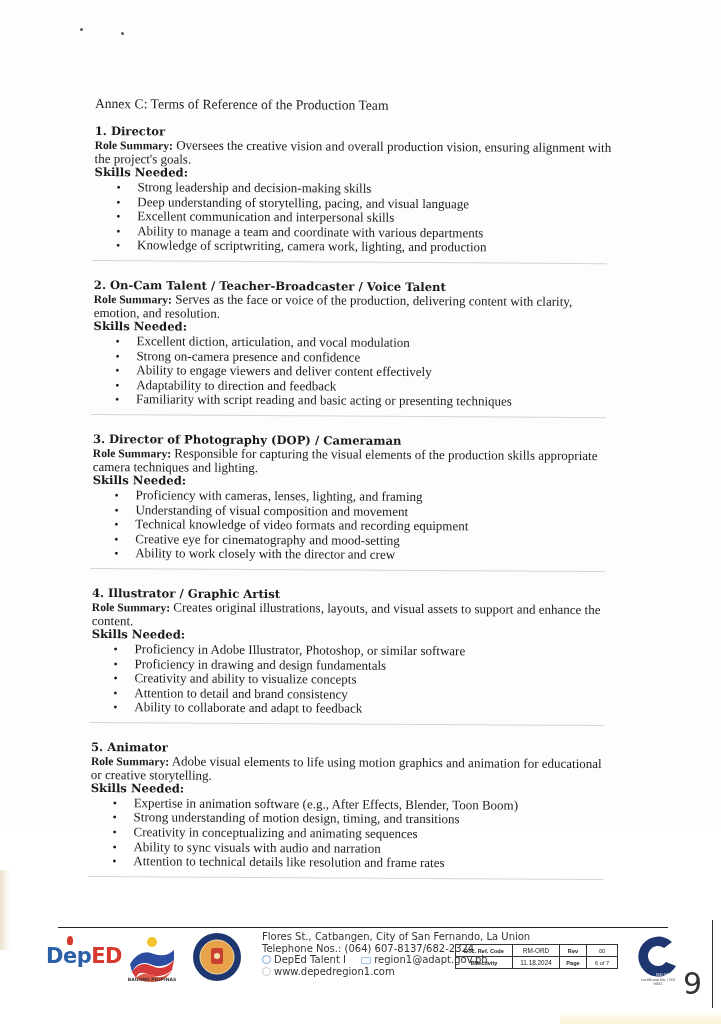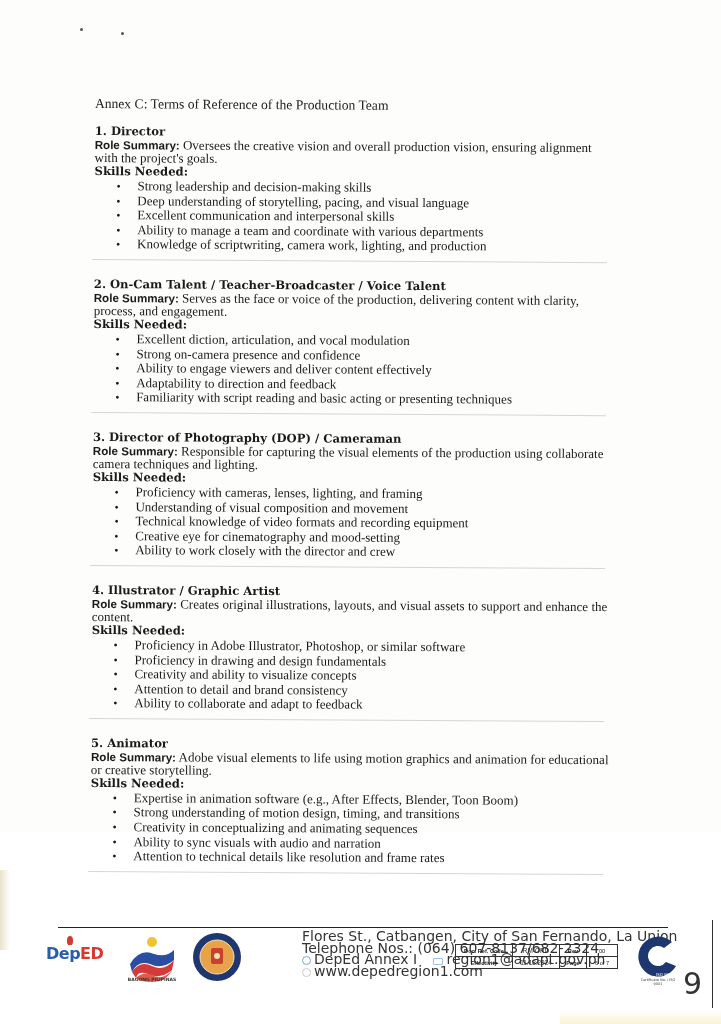--- a/index.html
+++ b/index.html
@@ -32,21 +32,21 @@
     font-size: 13.6px; margin: 0 0 13px 0; font-weight: normal; color: #222;
   }
   .role { margin-bottom: 0; }
   .role-heading {
     font-family: "DejaVu Serif", serif; font-weight: bold; font-size: 11.6px;
     margin: 0; line-height: 13px;
   }
   .summary {
     font-family: "Liberation Serif", serif; font-size: 13px; line-height: 13px; margin: 0;
   }
-  .summary .lbl { font-family: Liberation Sans, sans-serif; font-weight: bold; font-size: 11.6px; }
+  .summary .lbl { font-family: Liberation Serif, serif; font-weight: bold; font-size: 11.6px; }
   .skills-label {
     font-family: "DejaVu Serif", serif; font-weight: bold; font-size: 11.6px;
     margin: 1px 0 0 0; line-height: 13px;
   }
   ul.skills { list-style: none; margin: 1px 0 0 0; padding: 0; }
   ul.skills li {
     font-family: "Liberation Serif", serif; font-size: 13px; line-height: 14.6px;
     position: relative; padding-left: 43px;
   }
   ul.skills li .bullet {
@@ -54,37 +54,37 @@
   }
   .divider {
     height: 0; border-top: 1px solid #d6d6d6; margin: 7px 0 18px -2px; width: 515px;
   }
   .footer-rule {
     position: absolute; left: 58px; top: 927px; width: 610px; height: 0;
     border-top: 1.6px solid #222;
   }
   .logo-deped {
     position: absolute; left: 46px; top: 944px;
-    font-family: "DejaVu Sans", sans-serif; font-weight: bold; font-size: 16px; letter-spacing: -0.5px;
+    font-family: "DejaVu Sans", sans-serif; font-weight: bold; font-size: 21px; letter-spacing: -0.5px;
   }
   .logo-deped .dep { color: #2a5fa8; }
   .logo-deped .ed { color: #d63a2f; }
   .logo-deped .flame {
     position: absolute; left: 21px; top: -8px; width: 6px; height: 9px;
     background: #d63a2f; border-radius: 50% 50% 40% 40%;
   }
   .logo-bagong { position: absolute; left: 126px; top: 934px; width: 52px; height: 50px; }
   .bagong-text {
     position: absolute; left: 119px; top: 977px; width: 66px; text-align: center;
     font-family: "DejaVu Sans", sans-serif; font-size: 4.5px; font-weight: bold; color: #333;
   }
   .logo-seal { position: absolute; left: 192px; top: 932px; width: 50px; height: 50px; }
   .address {
     position: absolute; left: 262px; top: 931px;
-    font-family: "DejaVu Sans", sans-serif; font-size: 14px; line-height: 11.5px; color: #333; margin-left: 40px;
+    font-family: "DejaVu Sans", sans-serif; font-size: 10px; line-height: 11.5px; color: #333;
   }
   .address .row { white-space: nowrap; }
   .address .ico { display: inline-block; width: 7px; height: 7px; border-radius: 50%; border: 1px solid #7aa6d8; margin-right: 3px; vertical-align: -1px; }
   .address .ico.mail { border-radius: 1px; border-color: #9fc0e4; width: 8px; height: 5px; margin-left: 12px; }
   .address .ico.web { border-color: #c9c9c9; }
   table.doc {
     position: absolute; left: 455px; top: 944px; border-collapse: collapse;
     font-family: "Liberation Sans", sans-serif; font-size: 5.6px; color: #222;
   }
   table.doc td {
@@ -125,34 +125,34 @@
             <li><span class="bullet">•</span><span>Strong leadership and decision-making skills</span></li>
             <li><span class="bullet">•</span><span>Deep understanding of storytelling, pacing, and visual language</span></li>
             <li><span class="bullet">•</span><span>Excellent communication and interpersonal skills</span></li>
             <li><span class="bullet">•</span><span>Ability to manage a team and coordinate with various departments</span></li>
             <li><span class="bullet">•</span><span>Knowledge of scriptwriting, camera work, lighting, and production</span></li>
           </ul>
           <div class="divider"></div>
         </section>
         <section class="role">
           <h2 class="role-heading">2. On-Cam Talent / Teacher-Broadcaster / Voice Talent</h2>
-          <p class="summary"><span class="lbl">Role Summary:</span> <span>Serves as the face or voice of the production, delivering content with clarity, process, and engagement.</span></p>
+          <p class="summary"><span class="lbl">Role Summary:</span> <span>Serves as the face or voice of the production, delivering content with clarity, emotion, and resolution.</span></p>
           <div class="skills-label">Skills Needed:</div>
           <ul class="skills">
             <li><span class="bullet">•</span><span>Excellent diction, articulation, and vocal modulation</span></li>
             <li><span class="bullet">•</span><span>Strong on-camera presence and confidence</span></li>
             <li><span class="bullet">•</span><span>Ability to engage viewers and deliver content effectively</span></li>
             <li><span class="bullet">•</span><span>Adaptability to direction and feedback</span></li>
             <li><span class="bullet">•</span><span>Familiarity with script reading and basic acting or presenting techniques</span></li>
           </ul>
           <div class="divider"></div>
         </section>
         <section class="role">
           <h2 class="role-heading">3. Director of Photography (DOP) / Cameraman</h2>
-          <p class="summary"><span class="lbl">Role Summary:</span> <span>Responsible for capturing the visual elements of the production using collaborate camera techniques and lighting.</span></p>
+          <p class="summary"><span class="lbl">Role Summary:</span> <span>Responsible for capturing the visual elements of the production skills appropriate camera techniques and lighting.</span></p>
           <div class="skills-label">Skills Needed:</div>
           <ul class="skills">
             <li><span class="bullet">•</span><span>Proficiency with cameras, lenses, lighting, and framing</span></li>
             <li><span class="bullet">•</span><span>Understanding of visual composition and movement</span></li>
             <li><span class="bullet">•</span><span>Technical knowledge of video formats and recording equipment</span></li>
             <li><span class="bullet">•</span><span>Creative eye for cinematography and mood-setting</span></li>
             <li><span class="bullet">•</span><span>Ability to work closely with the director and crew</span></li>
           </ul>
           <div class="divider"></div>
         </section>
@@ -205,21 +205,21 @@
     <circle cx="25" cy="25" r="17" fill="#e8a24a"></circle>
     <circle cx="25" cy="25" r="17" fill="none" stroke="#f3e3b0" stroke-width="1"></circle>
     <rect x="19" y="16" width="12" height="16" fill="#c8402f" rx="2"></rect>
     <circle cx="25" cy="24" r="3" fill="#f3e3b0"></circle>
   </svg>
 
   <div class="address">
     <div class="row">Flores St., Catbangen, City of San Fernando, La Union</div>
     <div class="row">Telephone Nos.: (064) 607-8137/682-2324</div>
     <div class="row">
-      <span class="ico"></span><span>DepEd Annex I</span>
+      <span class="ico"></span><span>DepEd Talent I</span>
       <span class="ico mail"></span><span>region1@adapt.gov.ph</span>
     </div>
     <div class="row">
       <span class="ico web"></span><span>www.depedregion1.com</span>
     </div>
   </div>
 
   <table class="doc">
     <tbody>
         <tr>

